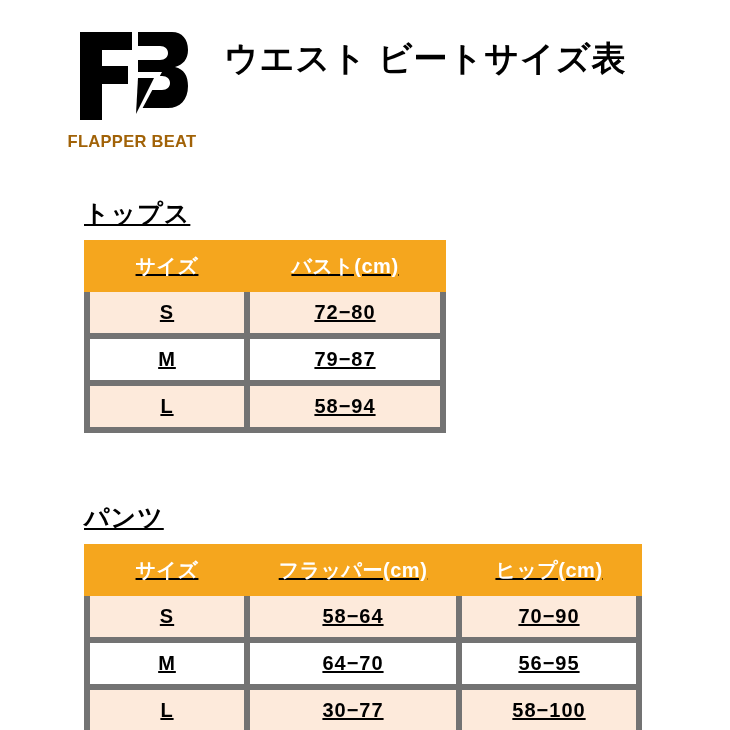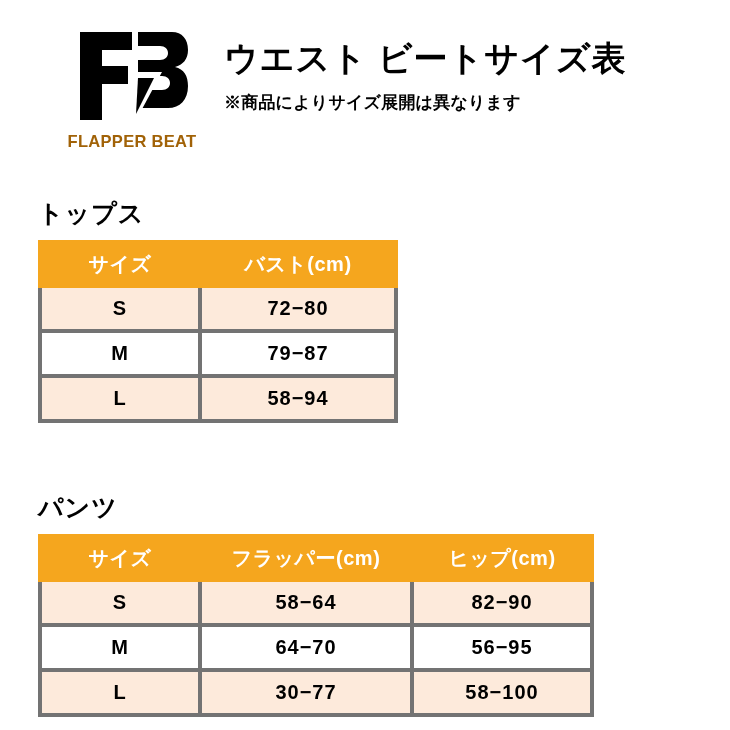--- a/index.html
+++ b/index.html
@@ -63,39 +63,40 @@
   .sub-title {
     margin-top: 14px;
     font-size: 17px;
     font-weight: bold;
     letter-spacing: 0.2px;
     white-space: nowrap;
   }
 
   
   .section {
-    padding-left: 38px;
+    padding-left: 84px;
+    text-decoration: underline;
   }
   .section-tops { margin-top: 46px; }
   .section-pants { margin-top: 68px; }
 
   .section-heading {
     font-size: 25px;
     font-weight: bold;
     letter-spacing: 1px;
     margin-bottom: 10px;
   }
 
   table.size-table {
     border-collapse: collapse;
     table-layout: fixed;
   }
   table.size-table th,
   table.size-table td {
-    border: 4px solid #737373;
+    border: 6px solid #737373;
     text-align: center;
     font-weight: bold;
     font-family: "Liberation Sans", sans-serif;
   }
   table.size-table th {
     background: #f5a61e;
     color: #ffffff;
     font-size: 20px;
     height: 38px;
     letter-spacing: 0.5px;
@@ -132,21 +133,20 @@
           <path d="M62 4 H96 C106 4 112 11 112 22 C112 31 107 37 99 39 C108 41 112 48 112 58 C112 72 104 80 92 80 H62 V62 H86 C91 62 94 59 94 55 C94 51 91 48 86 48 H62 V32 H84 C89 32 92 29 92 25 C92 21 89 18 84 18 H62 Z" fill="#000000"></path>
           <path d="M58 44 L86 44 L58 96 Z" fill="#ffffff"></path>
           <path d="M62 50 L78 50 L60 86 Z" fill="#000000"></path>
         </svg>
       </div>
       <div class="logo-text">FLAPPER BEAT</div>
     </div>
 
     <div class="title-block">
       <div class="main-title">ウエスト ビートサイズ表</div>
-      <div class="sub-title">※商品によりサイズ展開は異なります</div>
     </div>
   </div>
 
   <div class="section section-tops">
     <div class="section-heading">トップス</div>
     <table class="size-table tbl-tops">
       <colgroup>
           <col class="c0">
           <col class="c1">
         </colgroup>
@@ -185,21 +185,21 @@
         <tr>
           <th>サイズ</th>
           <th>フラッパー(cm)</th>
           <th>ヒップ(cm)</th>
         </tr>
       </thead>
       <tbody>
         <tr class="row-odd">
           <td>S</td>
           <td>58−64</td>
-          <td>82−90</td>
+          <td>70−90</td>
         </tr>
         <tr class="row-even">
           <td>M</td>
           <td>64−70</td>
           <td>56−95</td>
         </tr>
         <tr class="row-odd">
           <td>L</td>
           <td>30−77</td>
           <td>58−100</td>

